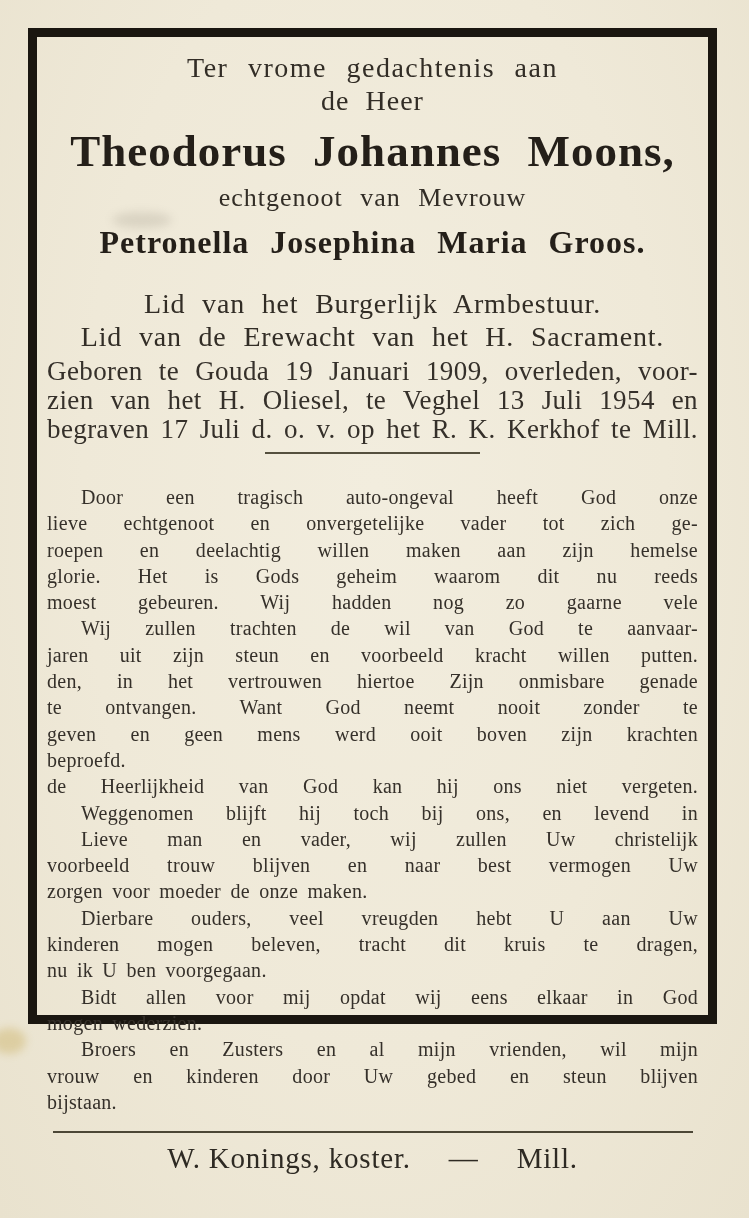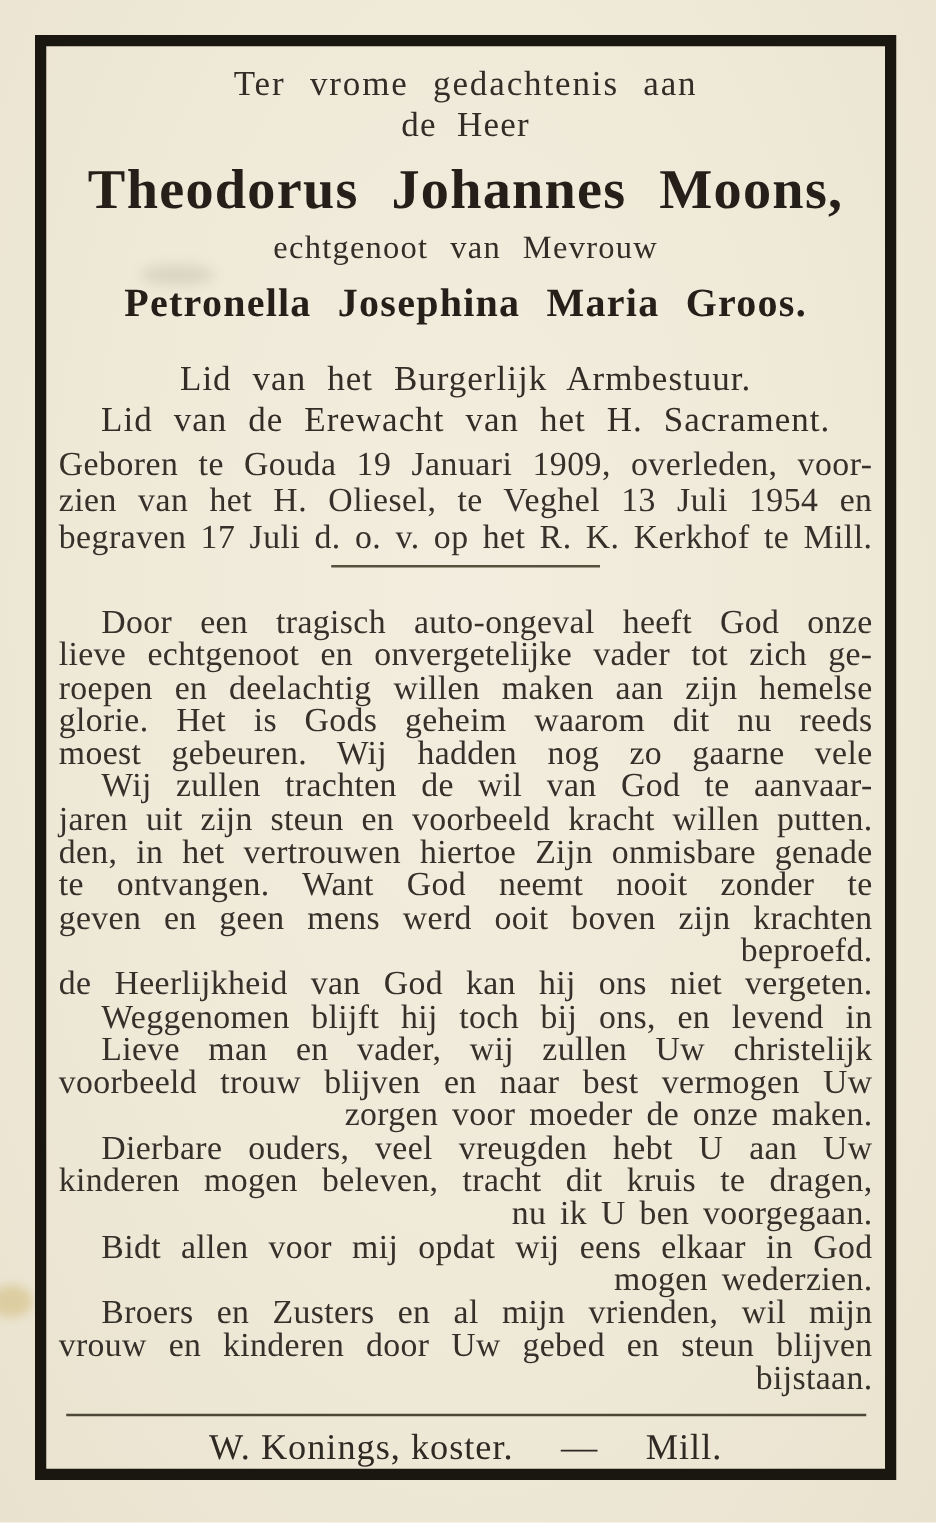--- a/index.html
+++ b/index.html
@@ -13,21 +13,21 @@
     overflow: hidden;
     background: radial-gradient(ellipse at 50% 40%, #f2edde 0%, #efe9d8 55%, #e9e2ce 100%);
     font-family: "Liberation Serif", "DejaVu Serif", serif;
     color: #35302a;
   }
   .card {
     position: absolute;
     left: 28px;
     top: 28px;
     width: 689px;
-    height: 1156px;
+    height: 996px;
     border: 9px solid #1a1610;
     box-sizing: border-box;
     padding: 14px 10px 0 10px;
     background: transparent;
   }
   .center { text-align: center; }
   .intro-line1 {
     font-size: 28px;
     line-height: 34px;
     letter-spacing: 1.5px;
@@ -83,26 +83,26 @@
     word-spacing: 4px;
   }
   .mid-divider {
     width: 215px;
     height: 0;
     border-top: 2px solid #55503e;
     margin: 8px auto 0 auto;
   }
   .body-block {
     margin-top: 30px;
-    font-size: 27px;
+    font-size: 20px;
     line-height: 26.3px;
     letter-spacing: 0.3px;
     word-spacing: 4px;
   }
-  .tline { text-align: right; white-space: normal; }
+  .tline { text-align: left; white-space: normal; }
   .tline.fill {
     text-align: justify;
     text-align-last: justify;
     text-justify: inter-word;
   }
   .tline.indent { text-indent: 34px; }
   .footer-divider {
     width: 640px;
     height: 0;
     border-top: 2px solid #4c4736;

